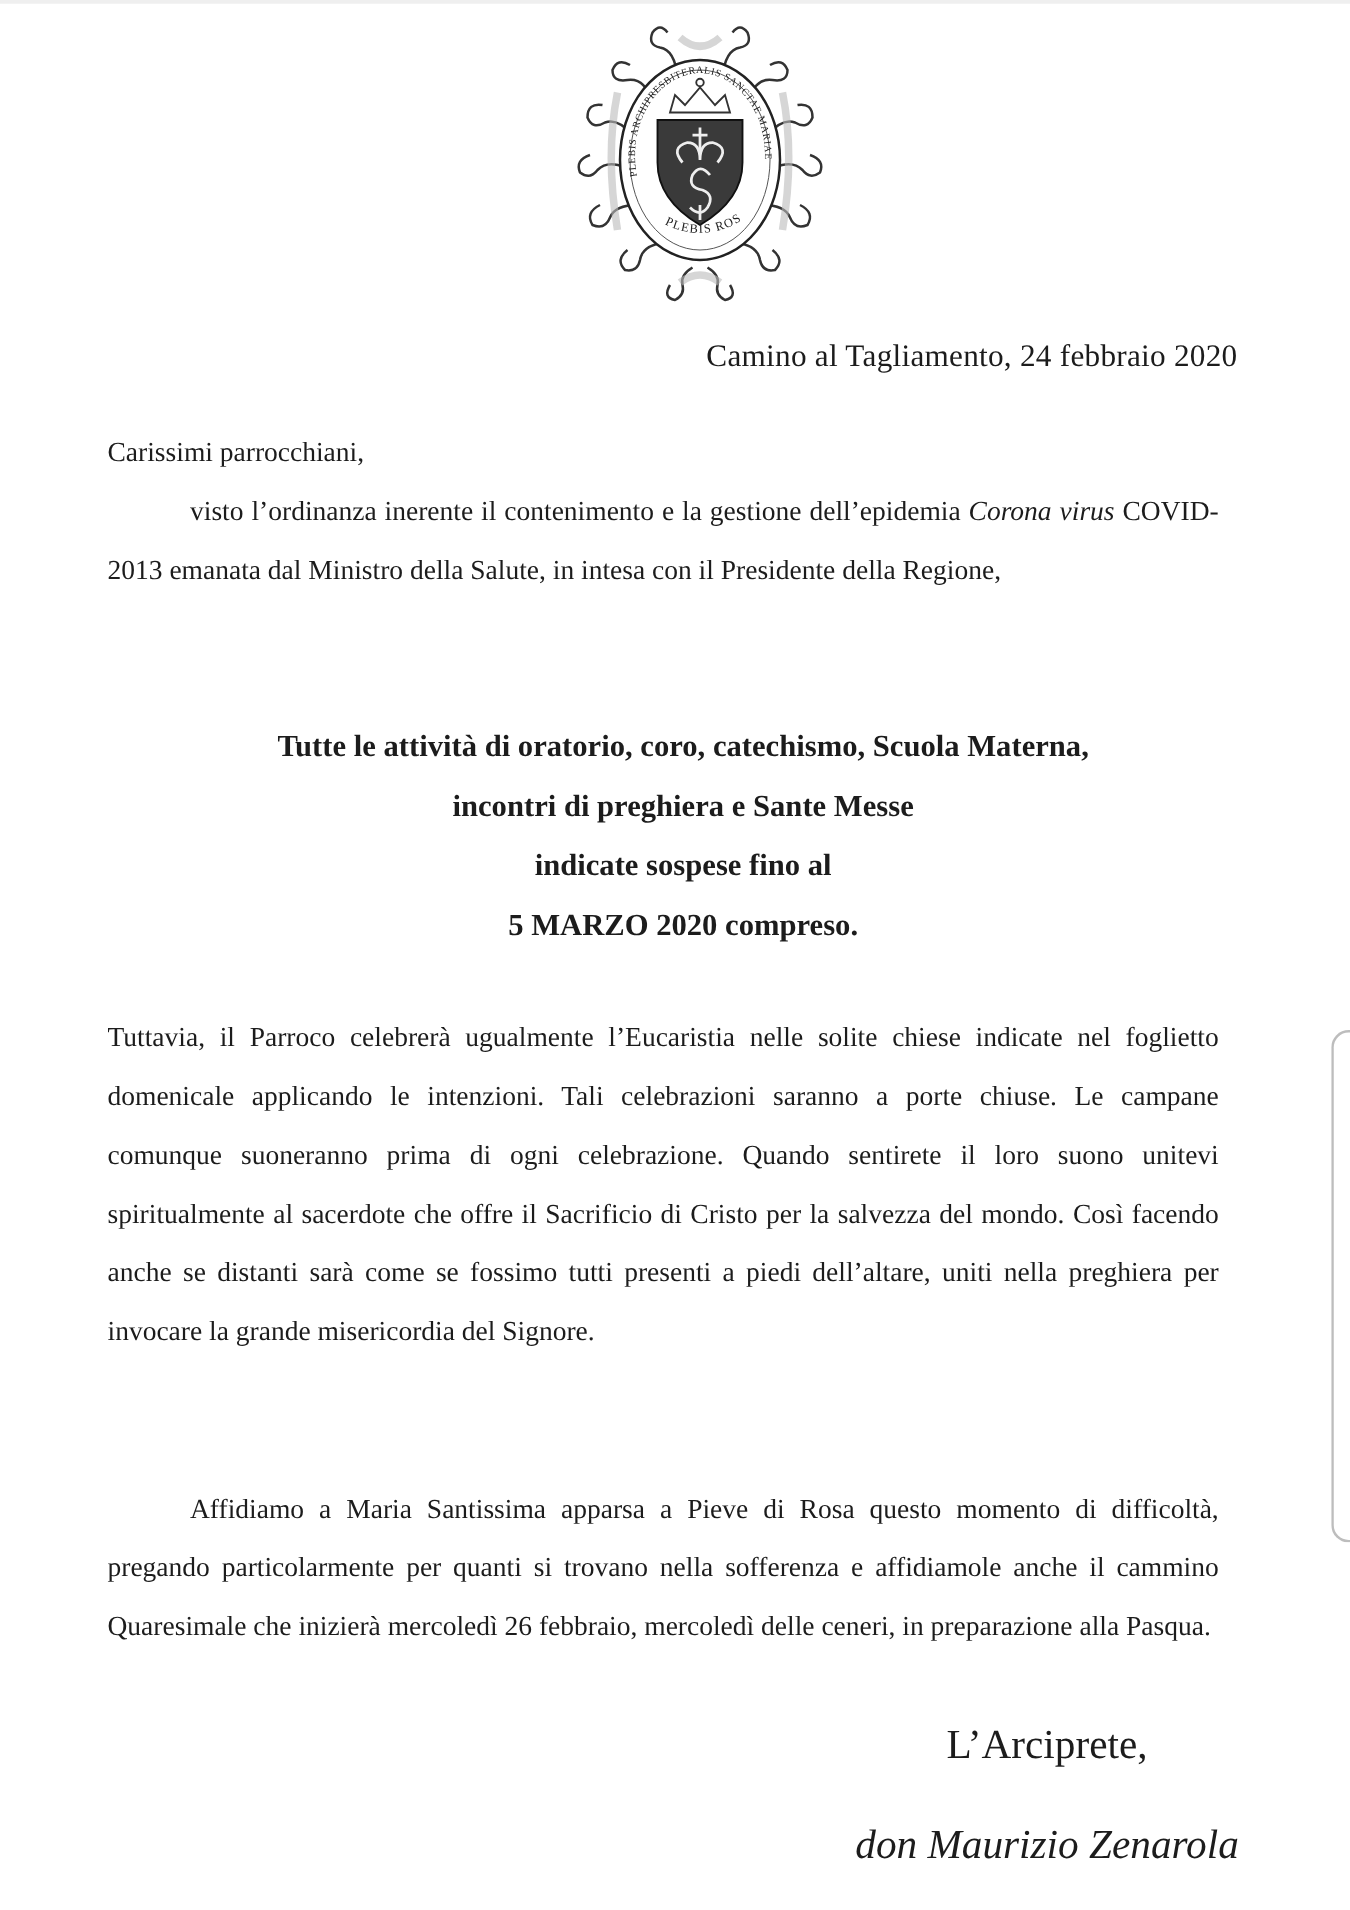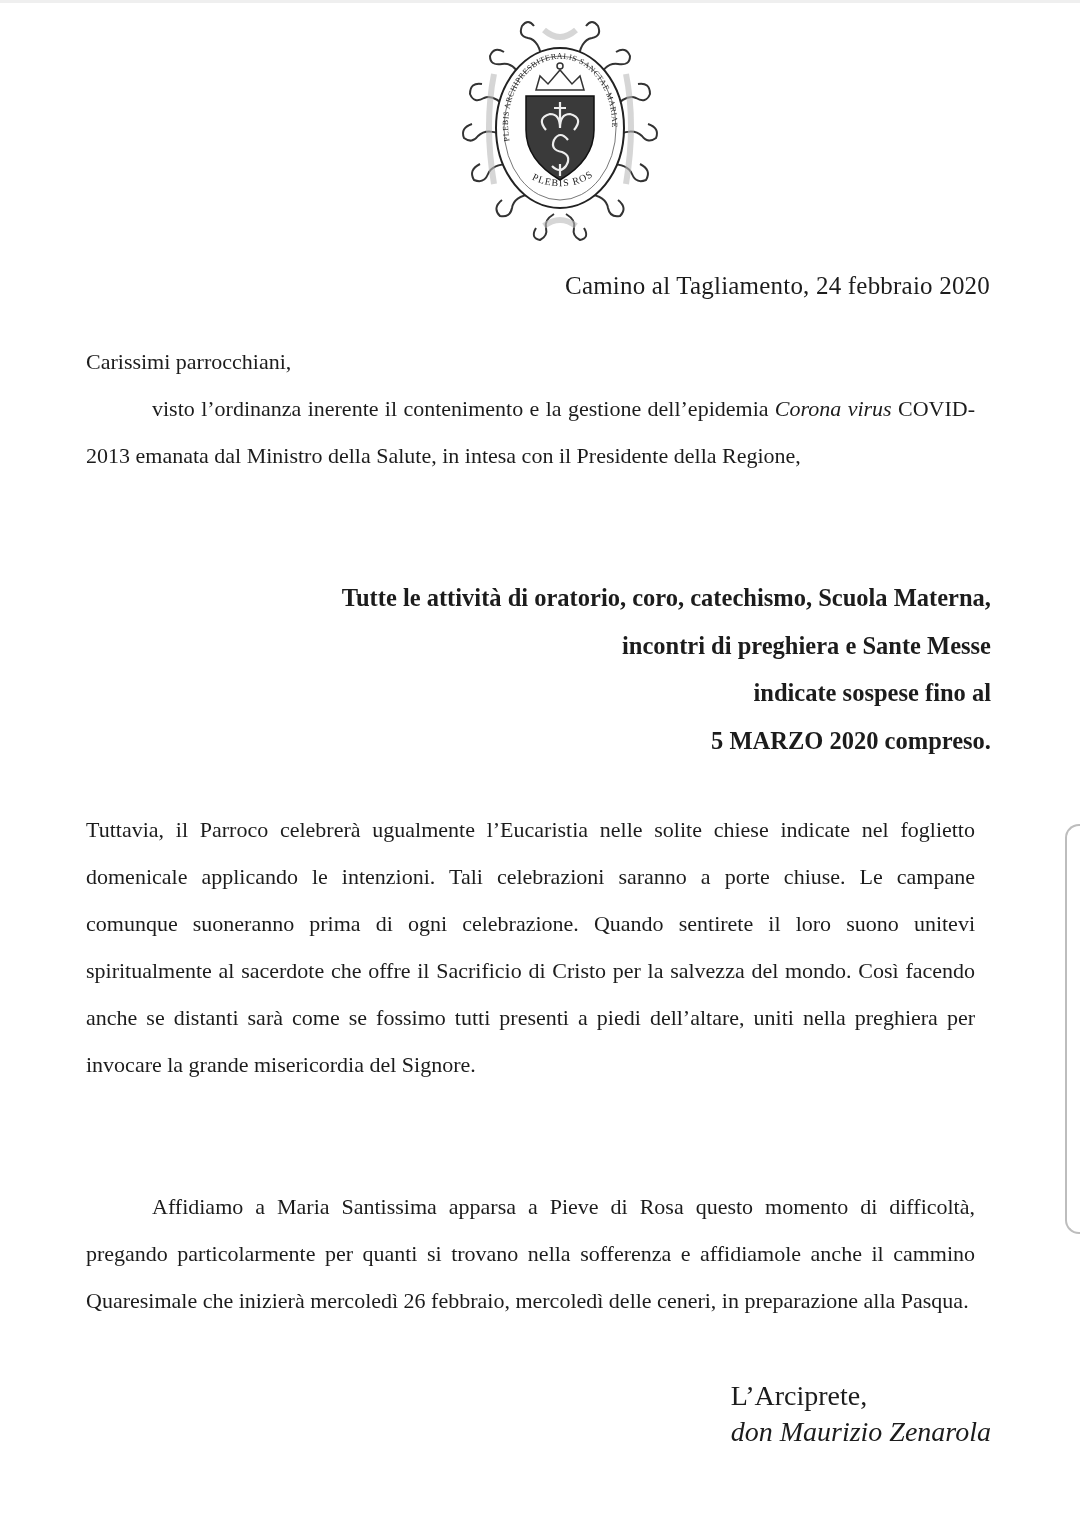--- a/index.html
+++ b/index.html
@@ -45,36 +45,36 @@
     }
     .greeting { top: 338px; }
     .p1 { top: 385px; }
     .indent { text-indent: 66px; }
     .em { font-style: italic; }
     .announce {
       position: absolute;
       left: 102px;
       width: 889px;
       top: 574px;
-      text-align: right;
+      text-align: center;
       font-weight: bold;
       font-size: 24.5px;
       line-height: 47.5px;
     }
     .p2 { top: 806px; }
     .p3 { top: 1183px; }
     .signature {
       position: absolute;
       right: 89px;
       top: 1378px;
-      text-align: left;
-      font-size: 28px;
+      text-align: center;
+      font-size: 33px;
       line-height: 36px;
     }
-    .signature .name { font-style: italic; }
+    .signature .name { font-style: italic; margin-top: 44px; }
     .scroll-handle {
       position: absolute;
       left: 1065px;
       top: 824px;
       width: 24px;
       height: 410px;
       border: 2px solid #bdbdbd;
       border-right: none;
       border-radius: 14px 0 0 14px;
       box-sizing: border-box;

